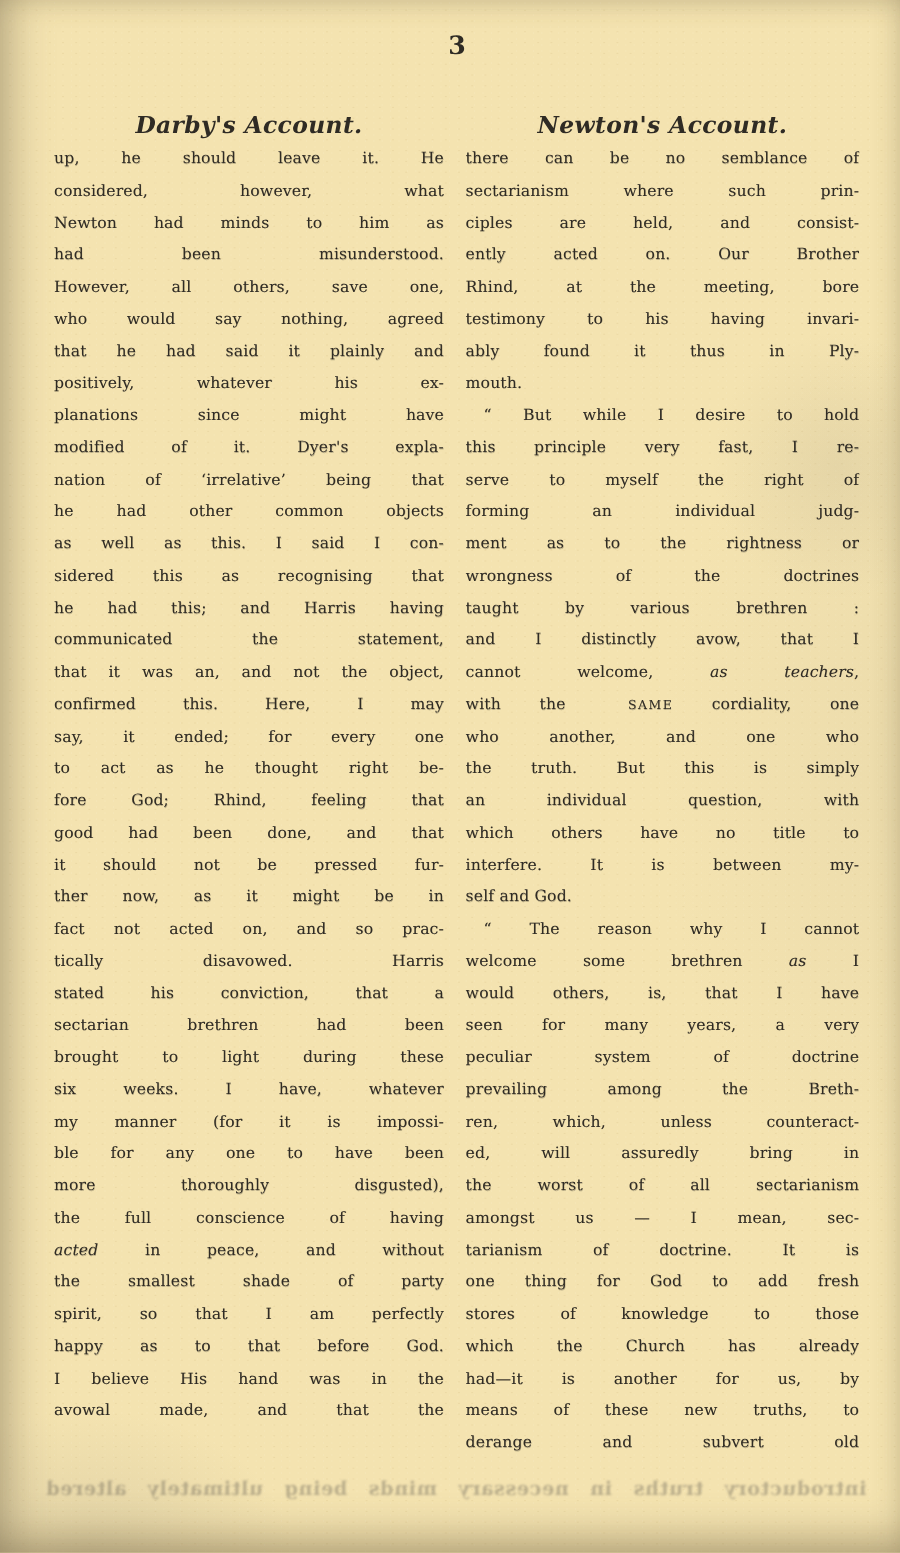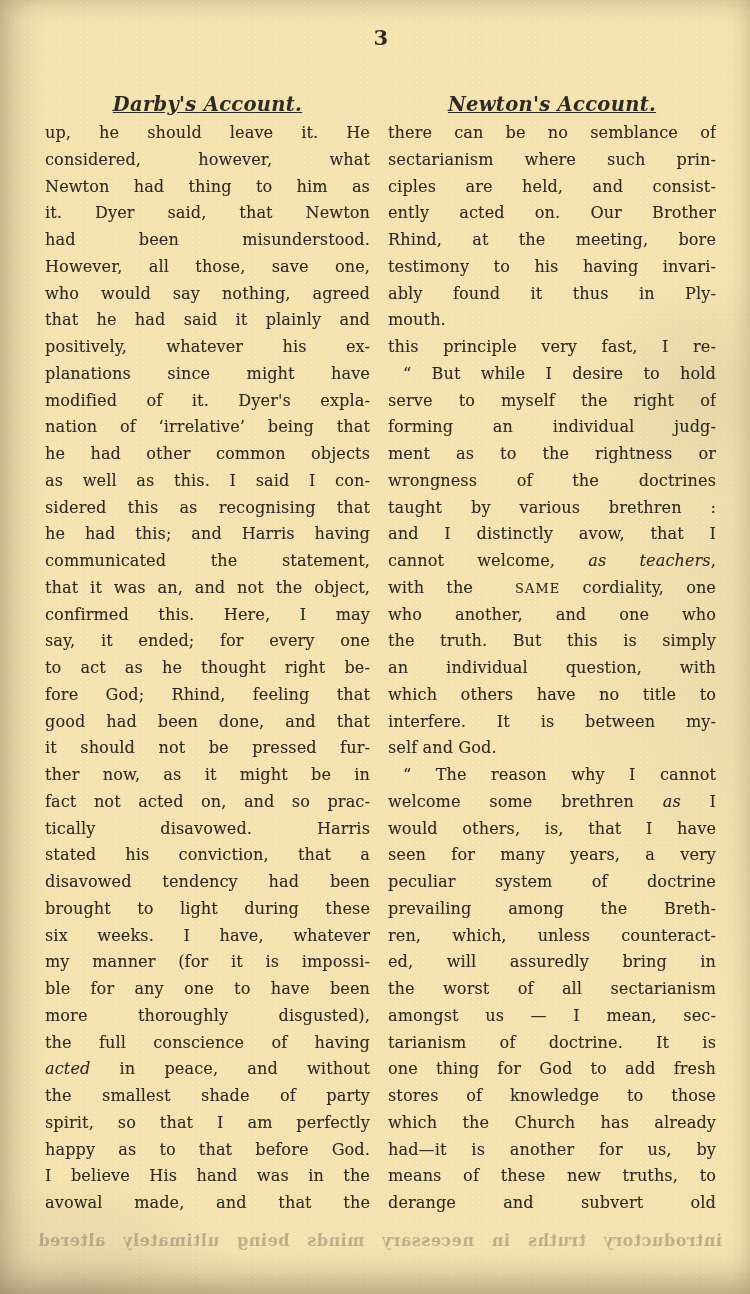--- a/index.html
+++ b/index.html
@@ -65,24 +65,23 @@
   .column { width: 325px; }
   .column.right { width: 328px; }
   .col-header {
     margin: 0 0 3px 0;
     text-align: center;
     font-style: italic;
     font-weight: bold;
     font-size: 19.5px;
     line-height: 25px;
     letter-spacing: .3px;
-    text-decoration: underline;
   }
   .col-body {
-    font-size: 16px;
+    font-size: 13px;
     line-height: 26.75px;
     letter-spacing: .15px;
     text-shadow: .3px .3px 0 rgba(47,43,36,.30);
   }
   .line {
     text-align: justify;
     text-align-last: justify;
     text-justify: inter-word;
     height: 26.75px;
     overflow: hidden;
@@ -113,24 +112,23 @@
 
 <div class="page">
   <div class="page-number">3</div>
 
   <div class="columns">
     <section class="column left">
       <h2 class="col-header">Darby's Account.</h2>
       <div class="col-body">
           <div class="line">up, he should leave it. He</div>
           <div class="line">considered, however, what</div>
-          <div class="line">Newton had thing to him as</div>
-          <div class="line">it. Dyer said, that Newton</div>
+          <div class="line">Newton had minds to him as</div>
           <div class="line">had been misunderstood.</div>
-          <div class="line">However, all those, save one,</div>
+          <div class="line">However, all others, save one,</div>
           <div class="line">who would say nothing, agreed</div>
           <div class="line">that he had said it plainly and</div>
           <div class="line">positively, whatever his ex-</div>
           <div class="line">planations since might have</div>
           <div class="line">modified of it. Dyer's expla-</div>
           <div class="line">nation of ‘irrelative’ being that</div>
           <div class="line">he had other common objects</div>
           <div class="line">as well as this. I said I con-</div>
           <div class="line">sidered this as recognising that</div>
           <div class="line">he had this; and Harris having</div>
@@ -139,21 +137,21 @@
           <div class="line">confirmed this. Here, I may</div>
           <div class="line">say, it ended; for every one</div>
           <div class="line">to act as he thought right be-</div>
           <div class="line">fore God; Rhind, feeling that</div>
           <div class="line">good had been done, and that</div>
           <div class="line">it should not be pressed fur-</div>
           <div class="line">ther now, as it might be in</div>
           <div class="line">fact not acted on, and so prac-</div>
           <div class="line">tically disavowed. Harris</div>
           <div class="line">stated his conviction, that a</div>
-          <div class="line">disavowed tendency had been</div>
+          <div class="line">sectarian brethren had been</div>
           <div class="line">brought to light during these</div>
           <div class="line">six weeks. I have, whatever</div>
           <div class="line">my manner (for it is impossi-</div>
           <div class="line">ble for any one to have been</div>
           <div class="line">more thoroughly disgusted),</div>
           <div class="line">the full conscience of having</div>
           <div class="line"><i>acted</i> in peace, and without</div>
           <div class="line">the smallest shade of party</div>
           <div class="line">spirit, so that I am perfectly</div>
           <div class="line">happy as to that before God.</div>
@@ -166,22 +164,22 @@
       <h2 class="col-header">Newton's Account.</h2>
       <div class="col-body">
           <div class="line">there can be no semblance of</div>
           <div class="line">sectarianism where such prin-</div>
           <div class="line">ciples are held, and consist-</div>
           <div class="line">ently acted on. Our Brother</div>
           <div class="line">Rhind, at the meeting, bore</div>
           <div class="line">testimony to his having invari-</div>
           <div class="line">ably found it thus in Ply-</div>
           <div class="line endpara">mouth.</div>
+          <div class="line indent">“ But while I desire to hold</div>
           <div class="line">this principle very fast, I re-</div>
-          <div class="line indent">“ But while I desire to hold</div>
           <div class="line">serve to myself the right of</div>
           <div class="line">forming an individual judg-</div>
           <div class="line">ment as to the rightness or</div>
           <div class="line">wrongness of the doctrines</div>
           <div class="line">taught by various brethren :</div>
           <div class="line">and I distinctly avow, that I</div>
           <div class="line">cannot welcome, <i>as teachers</i>,</div>
           <div class="line">with the <span class="sc">SAME</span> cordiality, one</div>
           <div class="line">who another, and one who</div>
           <div class="line">the truth. But this is simply</div>

